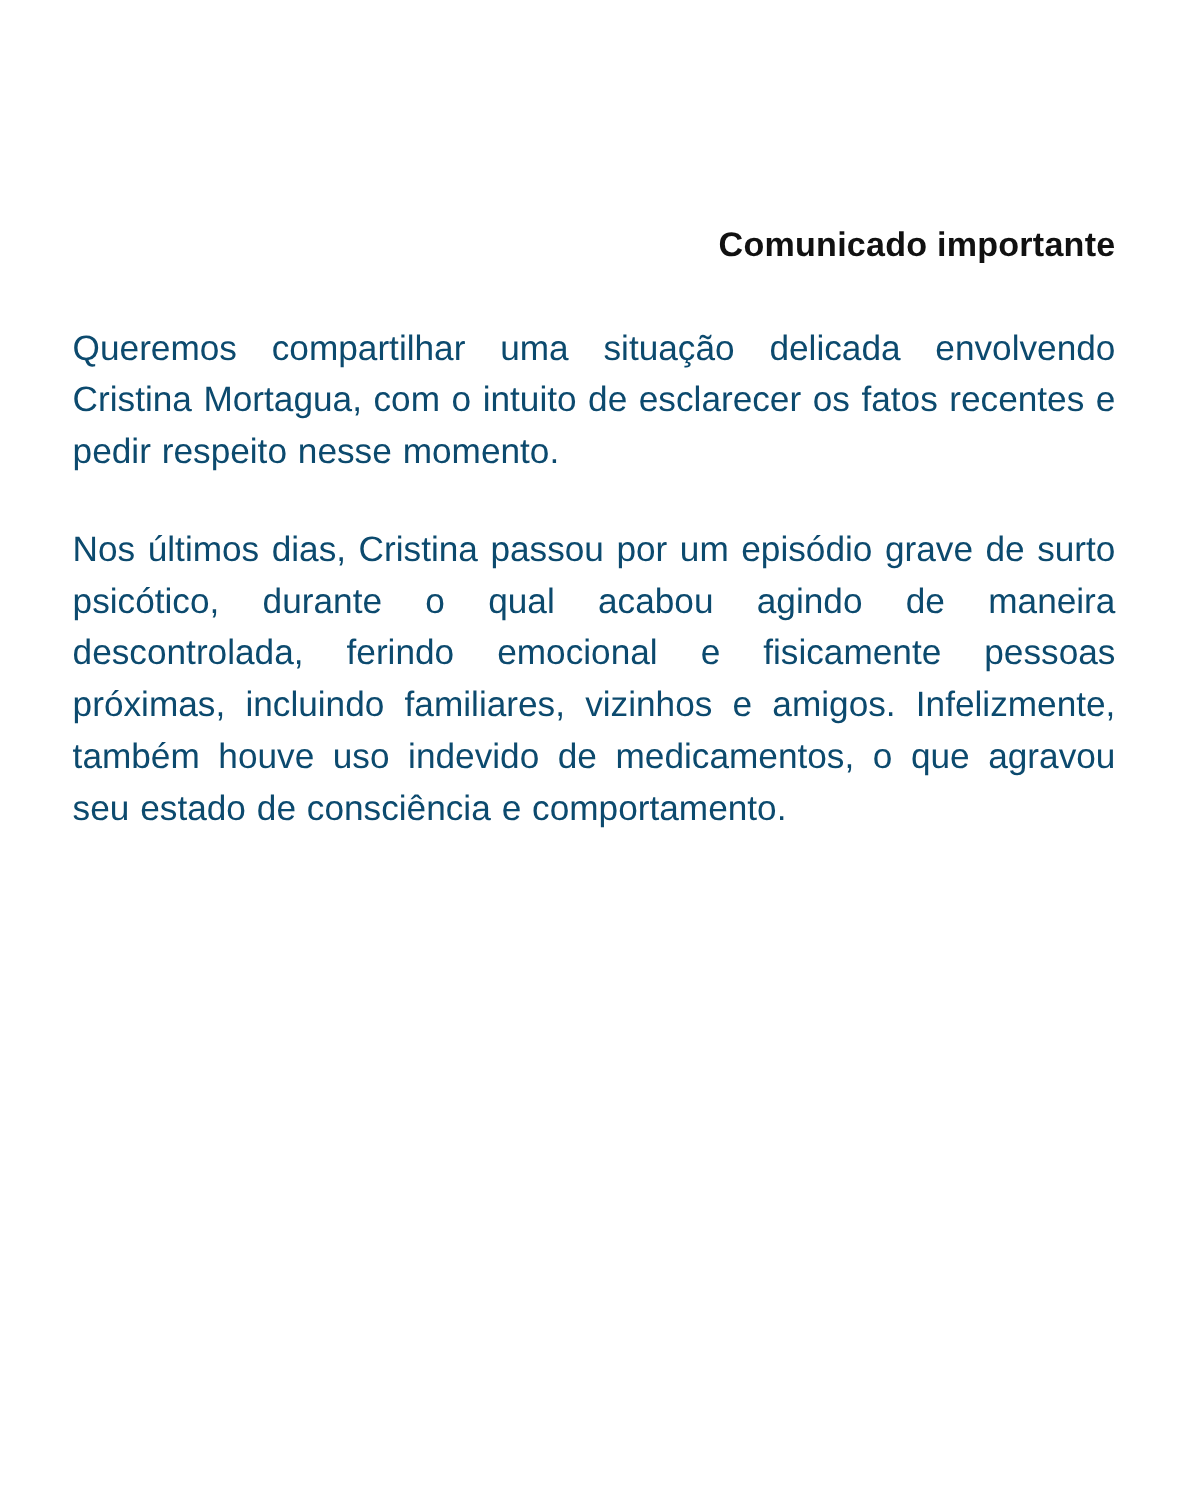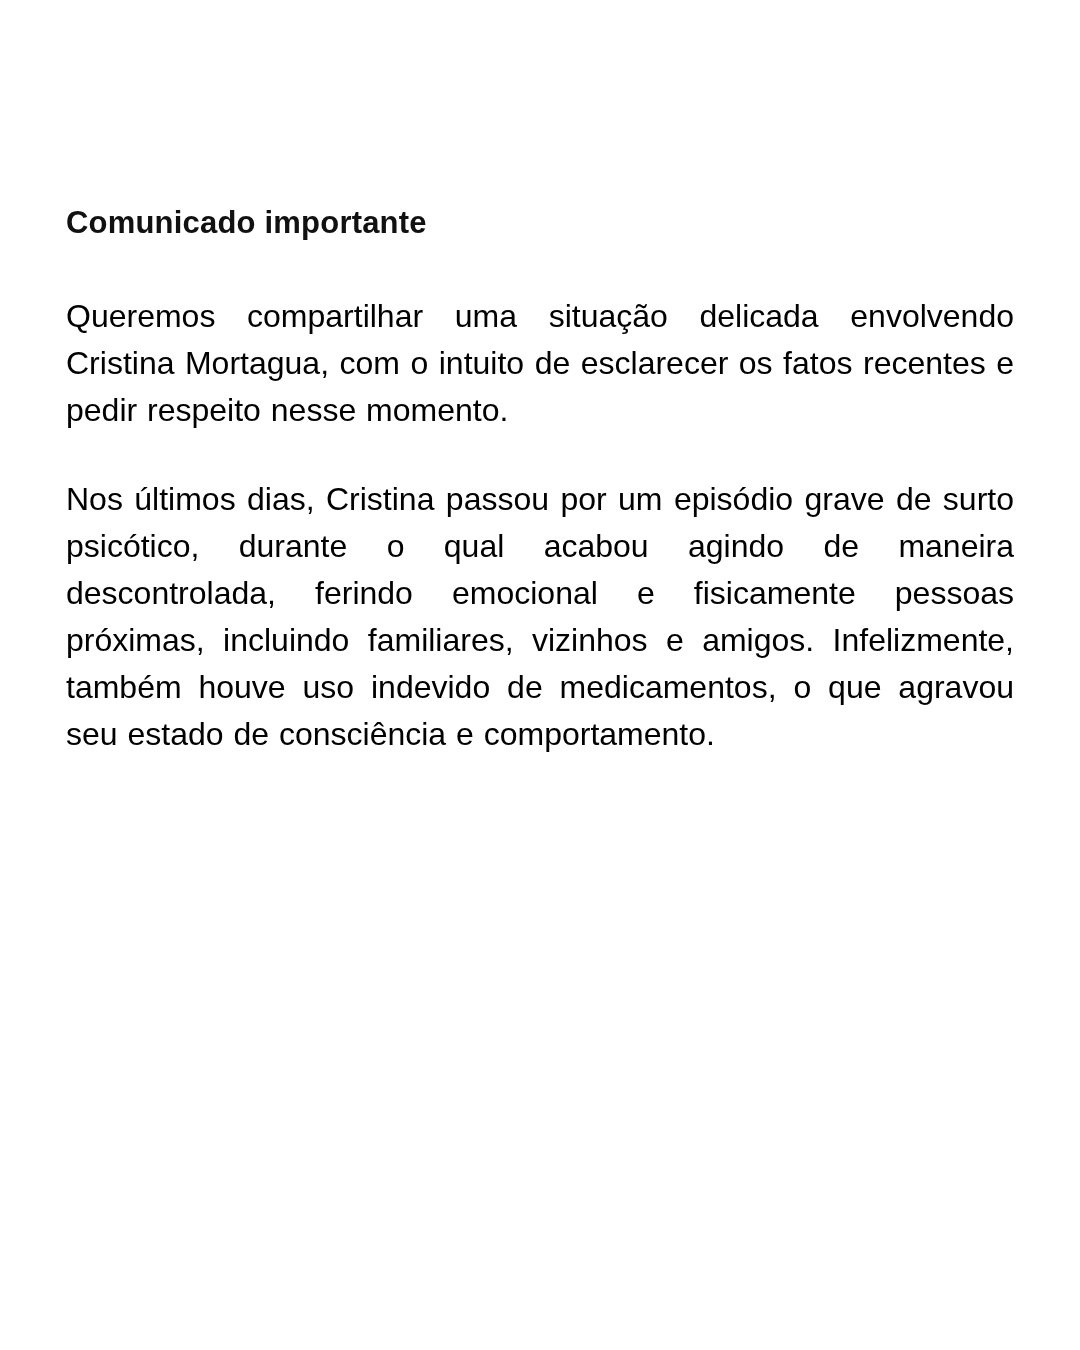--- a/index.html
+++ b/index.html
@@ -20,29 +20,29 @@
     height: 1350px;
     padding: 205px 66px 0 66px;
     background: #ffffff;
   }
   .title {
     font-size: 31px;
     font-weight: 700;
     letter-spacing: 0.2px;
     margin: 0 0 52px 0;
     color: #111111;
-    text-align: left;
+    text-align: right;
   }
   .para {
     font-size: 32px;
     line-height: 47px;
     text-align: justify;
     text-justify: inter-word;
     margin: 0 0 42px 0;
-    color: #000000;
+    color: #0c4a6e;
     word-spacing: 1px;
   }
 </style>
 </head>
 <body>
 
 <div class="page">
   <h1 class="title">Comunicado importante</h1>
 
   <p class="para">Queremos compartilhar uma situação delicada envolvendo Cristina Mortagua, com o intuito de esclarecer os fatos recentes e pedir respeito nesse momento.</p>

